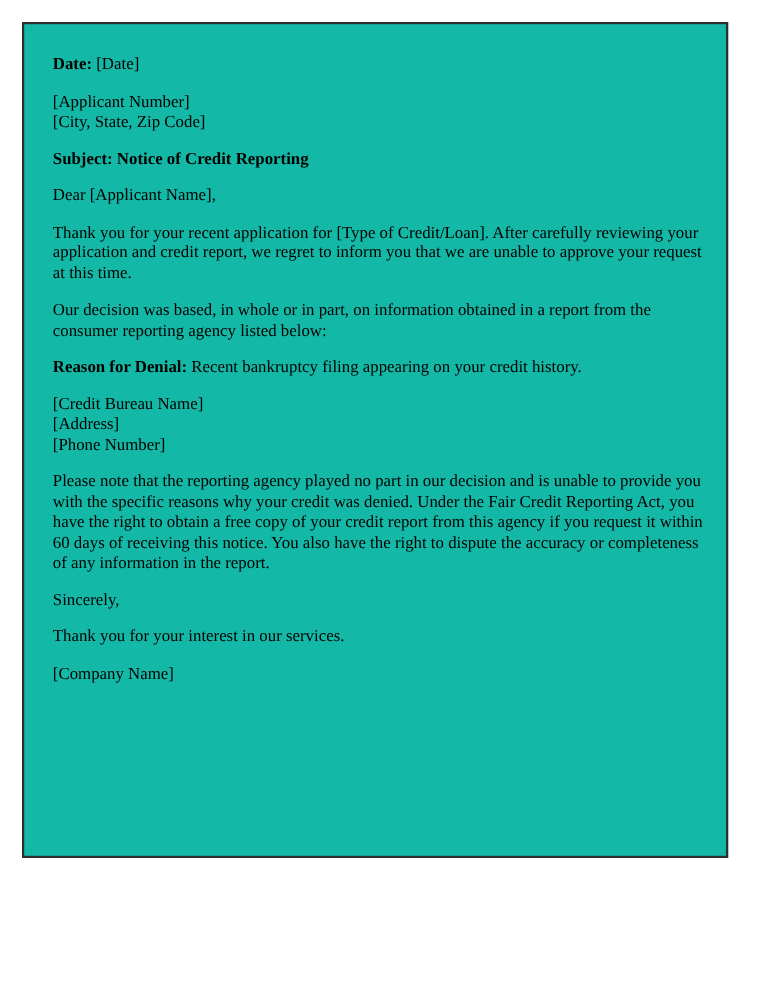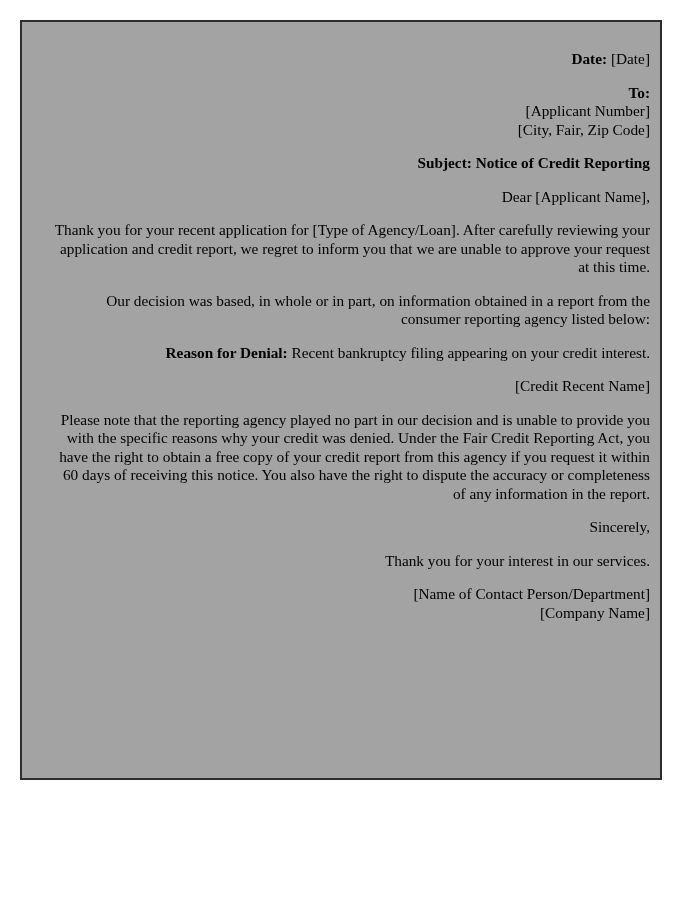--- a/index.html
+++ b/index.html
@@ -15,65 +15,64 @@
     color: #000000;
   }
   .letter-frame {
     position: absolute;
     left: 20px;
     top: 20px;
     width: 642px;
     height: 760px;
     box-sizing: border-box;
     border: 2px solid #2e2e2e;
-    background: #a3a3a3;
+    background: #14b8a6;
     padding: 28px 10px 0 26px;
     overflow: hidden;
-    text-align: right;
   }
   .letter-frame p,
   .letter-frame div.block {
     margin: 0 0 15px 0;
     font-size: 15.3px;
     line-height: 18.5px;
   }
   .line { display: block; }
   b { font-weight: bold; }
 </style>
 </head>
 <body>
 
 <div class="letter-frame">
 
   <p><b>Date:</b> <span>[Date]</span></p>
 
   <div class="block">
-    <b class="line">To:</b>
     <span class="line">[Applicant Number]</span>
-    <span class="line">[City, Fair, Zip Code]</span>
+    <span class="line">[City, State, Zip Code]</span>
   </div>
 
   <p><b>Subject: Notice of Credit Reporting</b></p>
 
   <p>Dear [Applicant Name],</p>
 
-  <p>Thank you for your recent application for [Type of Agency/Loan]. After carefully reviewing your application and credit report, we regret to inform you that we are unable to approve your request at this time.</p>
+  <p>Thank you for your recent application for [Type of Credit/Loan]. After carefully reviewing your application and credit report, we regret to inform you that we are unable to approve your request at this time.</p>
 
   <p>Our decision was based, in whole or in part, on information obtained in a report from the consumer reporting agency listed below:</p>
 
-  <p><b>Reason for Denial:</b> <span>Recent bankruptcy filing appearing on your credit interest.</span></p>
+  <p><b>Reason for Denial:</b> <span>Recent bankruptcy filing appearing on your credit history.</span></p>
 
   <div class="block">
-    <span class="line">[Credit Recent Name]</span>
+    <span class="line">[Credit Bureau Name]</span>
+    <span class="line">[Address]</span>
+    <span class="line">[Phone Number]</span>
   </div>
 
   <p>Please note that the reporting agency played no part in our decision and is unable to provide you with the specific reasons why your credit was denied. Under the Fair Credit Reporting Act, you have the right to obtain a free copy of your credit report from this agency if you request it within 60 days of receiving this notice. You also have the right to dispute the accuracy or completeness of any information in the report.</p>
 
   <p>Sincerely,</p>
 
   <p>Thank you for your interest in our services.</p>
 
   <div class="block">
-    <span class="line">[Name of Contact Person/Department]</span>
     <span class="line">[Company Name]</span>
   </div>
 
 </div>
 
 </body></html>

